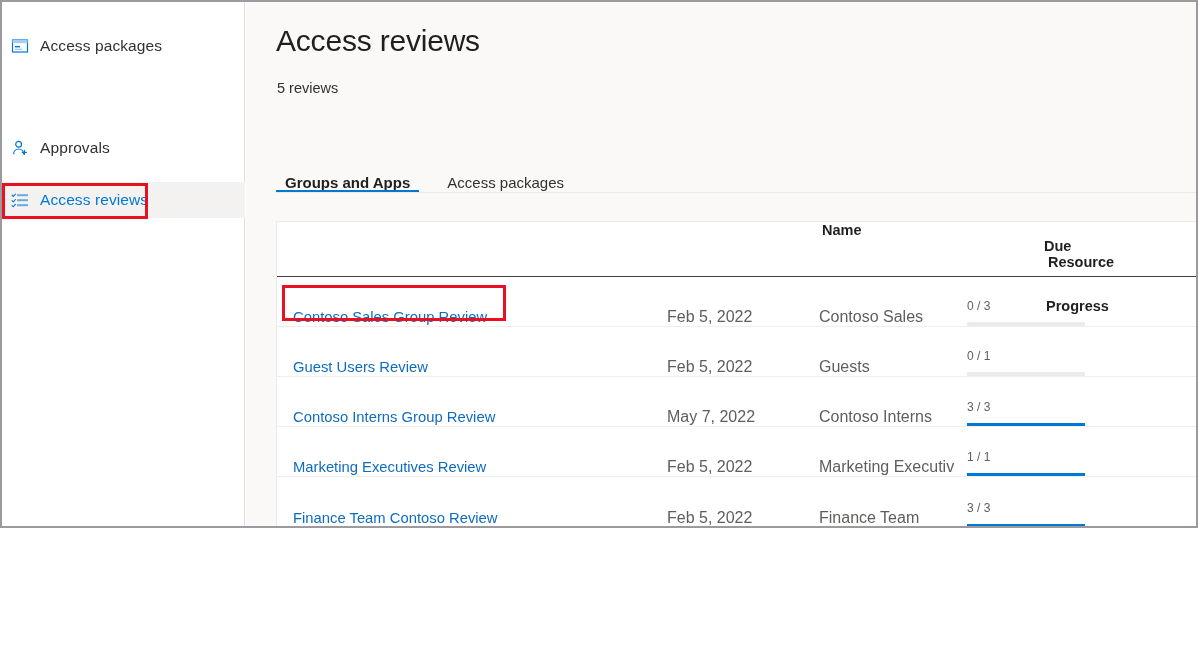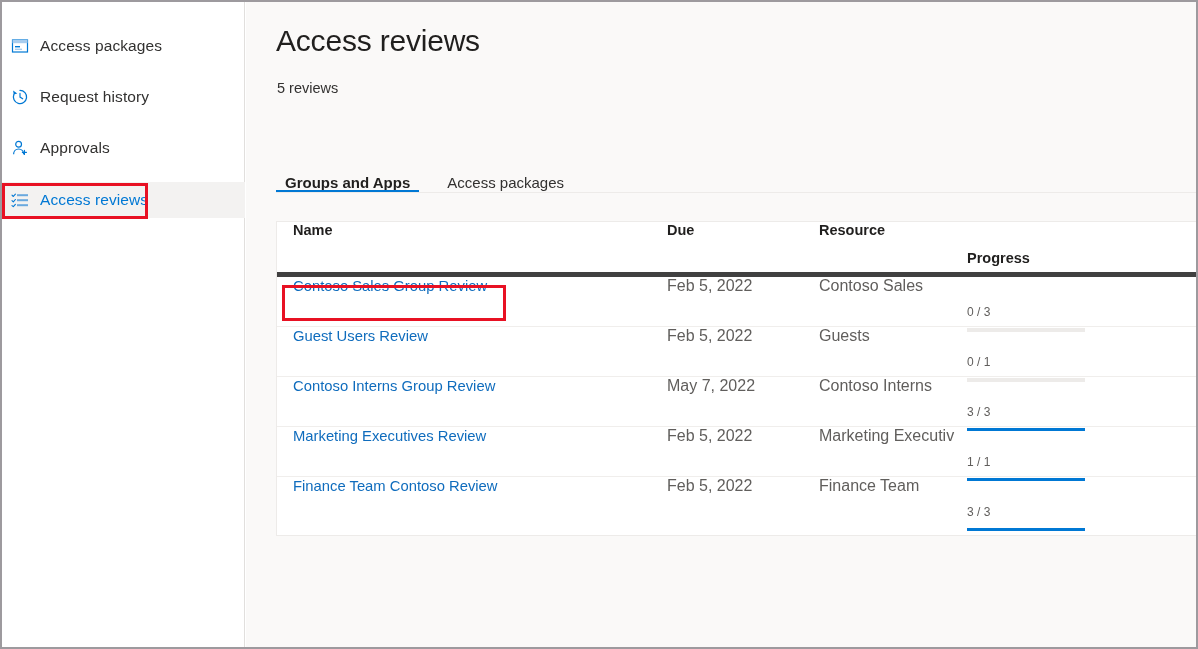--- a/index.html
+++ b/index.html
@@ -8,21 +8,21 @@
     background: #ffffff;
   }
   body {
     font-family: "Liberation Sans", sans-serif;
     -webkit-font-smoothing: antialiased;
   }
 
   #window {
     position: relative;
     width: 1198px;
-    height: 649px;
+    height: 528px;
     box-sizing: border-box;
     border: 2px solid #9d9a9e;
     background: #ffffff;
     overflow: hidden;
   }
 
   
   #sidebar {
     position: absolute;
     left: 0;
@@ -154,29 +154,30 @@
     height: 315px;
     background: #ffffff;
     border: 1px solid #edebe9;
     border-right: none;
     box-sizing: border-box;
   }
 
   .trow {
     position: relative;
     display: flex;
-    align-items: flex-start;
+    align-items: flex-end;
     height: 50px;
     border-bottom: 1px solid #f0eeec;
     box-sizing: border-box;
   }
   .trow.header {
     height: 55px;
-    align-items: flex-start;
-    border-bottom: 5px solid #404040;
+    align-items: flex-end;
+    border-bottom: 1px solid #404040;
+    flex-direction: column;
   }
 
   .c-name     { width: 390px; padding-left: 16px; box-sizing: border-box; }
   .c-due      { width: 152px; }
   .c-resource { width: 148px; }
   .c-progress { width: 150px; position: relative; margin-top: 28px; }
 
   .trow.header .c-name,
   .trow.header .c-due,
   .trow.header .c-resource,
@@ -237,30 +238,20 @@
         <svg width="18" height="18" viewBox="0 0 18 18">
           <rect x="1.5" y="3" width="15" height="12" fill="none" stroke="#0078d4" stroke-width="1.2"></rect>
           <rect x="1.5" y="3" width="15" height="3.2" fill="#a9cdee"></rect>
           <rect x="4" y="9" width="5" height="1.4" fill="#0078d4"></rect>
           <rect x="4" y="11.6" width="7" height="1.4" fill="#a9cdee"></rect>
         </svg>
       </span>
       <span class="nav-label">Access packages</span>
     </div>
 
-    <div class="nav-item" style="top:77px">
-      <span class="nav-icon">
-        <svg width="18" height="18" viewBox="0 0 18 18">
-          <path d="M9 2.4a6.6 6.6 0 1 1-6.05 3.95" fill="none" stroke="#0078d4" stroke-width="1.25" stroke-linecap="round"></path>
-          <path d="M2.1 2.6 L2.7 6.5 L6.3 5.5 Z" fill="#0078d4"></path>
-          <path d="M9 5.4 V9.1 L11.7 10.8" fill="none" stroke="#0078d4" stroke-width="1.15" stroke-linecap="round"></path>
-        </svg>
-      </span>
-      <span class="nav-label">Request history</span>
-    </div>
 
     <div class="nav-item" style="top:128px">
       <span class="nav-icon">
         <svg width="18" height="18" viewBox="0 0 18 18">
           <circle cx="7.6" cy="5.3" r="2.9" fill="none" stroke="#0078d4" stroke-width="1.2"></circle>
           <path d="M2.6 15.2c0-3.1 2.3-5.2 5-5.2s5 2.1 5 5.2" fill="none" stroke="#0078d4" stroke-width="1.2"></path>
           <path d="M13.4 11.4v4M11.4 13.4h4" stroke="#0078d4" stroke-width="1.2" stroke-linecap="round"></path>
         </svg>
       </span>
       <span class="nav-label">Approvals</span>

